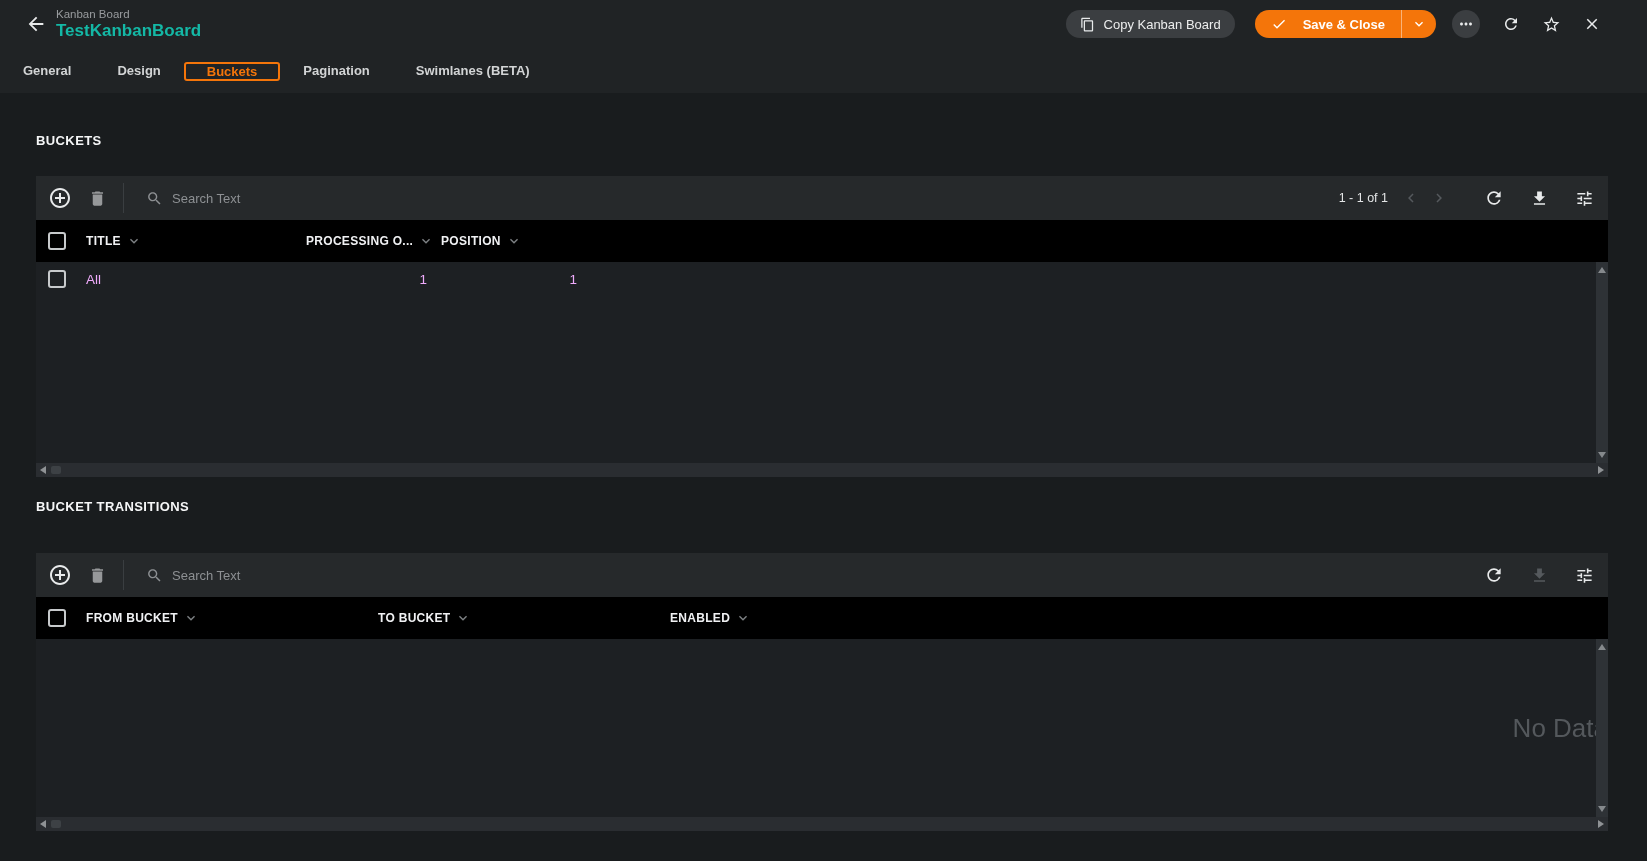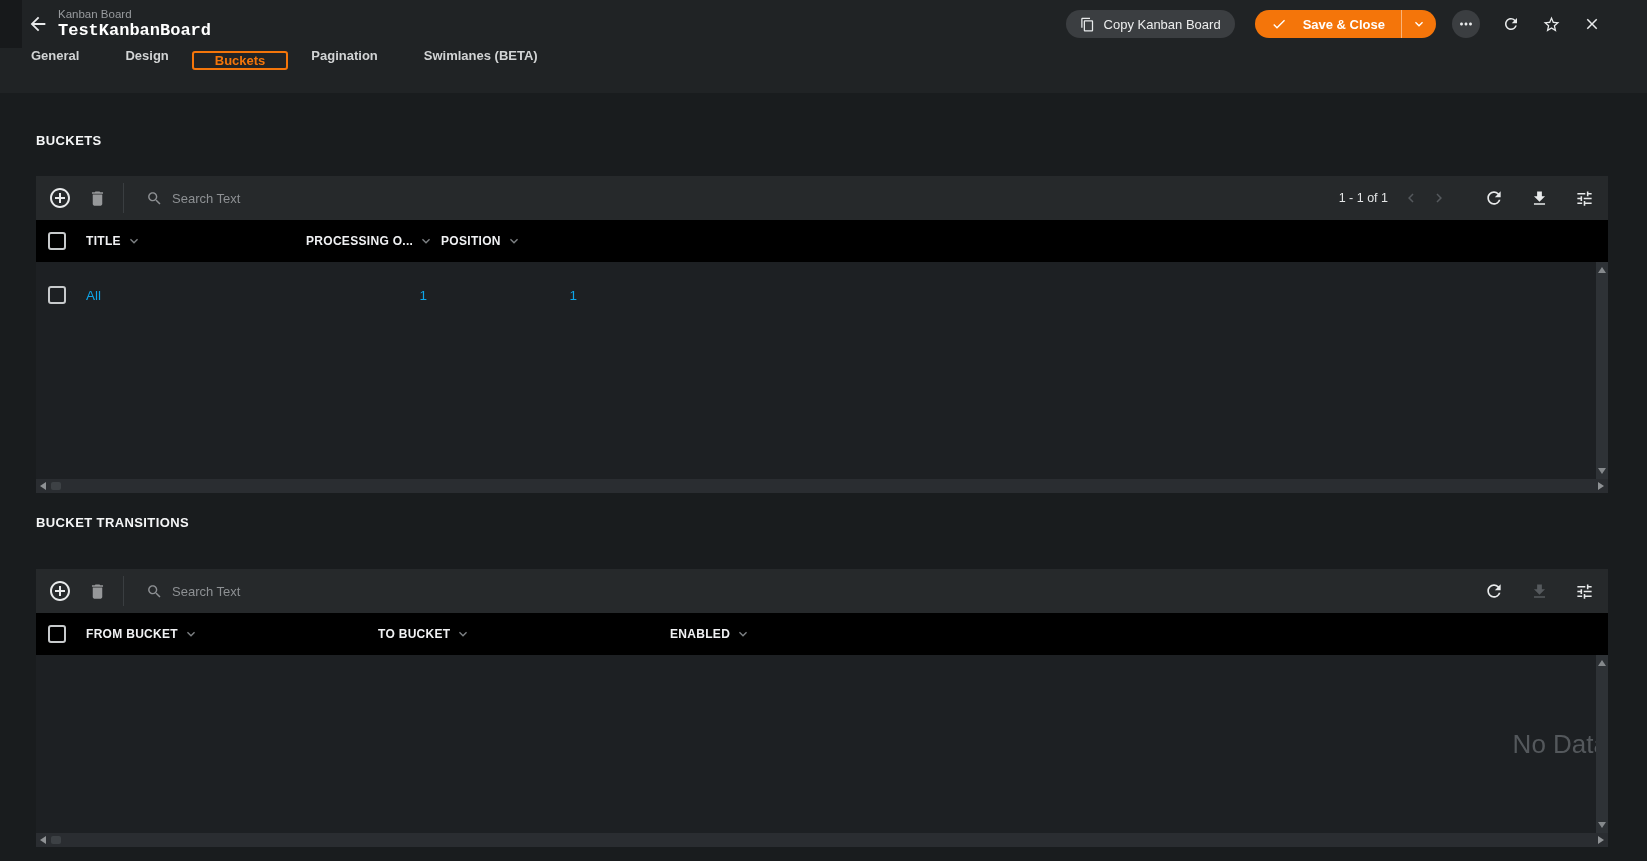--- a/index.html
+++ b/index.html
@@ -8,39 +8,38 @@
   body {
     width:1647px; height:861px; overflow:hidden;
     background:#17191b; color:#e8eaeb;
     font-family:"Liberation Sans", sans-serif;
   }
   svg { display:block; }
 
   
   .topbar {
     height:48px; background:#202325; display:flex; align-items:center;
-    padding:0 46px 0 0;
-    margin-left:22px;
+    padding:0 46px 0 20px;
   }
   .back-btn { width:32px; height:32px; display:flex; align-items:center; justify-content:center; cursor:pointer; }
   .title-block { margin-left:4px; }
   .breadcrumb { font-size:11.5px; color:#989b9e; line-height:14px; }
-  .page-title { font-size:17px; font-weight:700; color:#ffffff; line-height:20px;font-family:Liberation Mono, monospace; }
+  .page-title { font-size:17px; font-weight:700; color:#14b8a6; line-height:20px; }
   .topbar-right { margin-left:auto; display:flex; align-items:center; }
   .pill { height:28px; border-radius:14px; display:flex; align-items:center; cursor:pointer; }
   .copy-btn { background:#3b3e41; padding:0 14px; gap:9px; font-size:13px; color:#eceded; }
   .save-btn { background:var(--accent); margin-left:20px; color:#fff; font-weight:700; font-size:13px; overflow:hidden; }
   .save-main { display:flex; align-items:center; gap:16px; padding:0 16px; height:100%; cursor:pointer; }
   .save-divider { width:1px; height:100%; background:rgba(255,255,255,.45); }
   .save-caret { width:34px; height:100%; display:flex; align-items:center; justify-content:center; cursor:pointer; }
   .ellipsis-btn { width:28px; height:28px; border-radius:50%; background:#3b3e41; display:flex; align-items:center; justify-content:center; margin-left:16px; cursor:pointer; }
   .top-icon { margin-left:22px; cursor:pointer; display:flex; align-items:center; justify-content:center; }
 
   
-  .tabbar { height:45px; background:#202325; display:flex; align-items:flex-start; padding-left:8px; }
+  .tabbar { height:45px; background:#202325; display:flex; align-items:center; padding-left:0; }
   .tab { padding:0 23px; display:flex; align-items:center; font-size:13px; font-weight:700; color:#d2d4d5; cursor:pointer; }
   .tab.active {
     border:2px solid var(--accent); border-radius:3px; color:var(--accent);
     margin:3px 0 1px; padding:0 21px;
   }
 
   
   .content { background:#191c1e; height:768px; padding:40px 39px 0 36px; }
   .section-heading { font-size:13px; font-weight:700; color:#f5f6f7; letter-spacing:.4px; line-height:15px; }
   .heading-1 { margin:0 0 28px 0; }
@@ -74,21 +73,21 @@
   .cb { width:18px; height:18px; border:2px solid #c7cacc; border-radius:3px; display:block; cursor:pointer; background:transparent; }
   .hcell { display:flex; align-items:center; gap:5px; padding:0 6px; cursor:pointer; white-space:nowrap; }
   .w-title { width:220px; flex:none; }
   .w-proc  { width:135px; flex:none; }
   .w-pos   { width:150px; flex:none;align-items:center; }
   .w-col2  { width:292px; flex:none; }
 
   
   .tbody1 { height:201px; position:relative; }
   .tbody2 { height:178px; position:relative; display:flex; align-items:center; justify-content:flex-end; }
-  .row { height:34px; display:flex; align-items:center; font-size:13.5px; color:#0ea5e9; cursor:pointer;margin-top:16px; }
+  .row { height:34px; display:flex; align-items:center; font-size:13.5px; color:#f0abfc; cursor:pointer; }
   .cell { padding:0 6px; white-space:nowrap; }
   .cell.num { text-align:right; padding-right:8px; }
   .no-data { font-size:26px; color:#54585c; }
 
   
   .hscroll {
     height:14px; background:#2a2d31; display:flex; align-items:center;
     padding:0 4px; width:100%;
   }
   .hthumb { width:10px; height:8px; background:#3d4145; border-radius:2px; margin-left:5px; }

